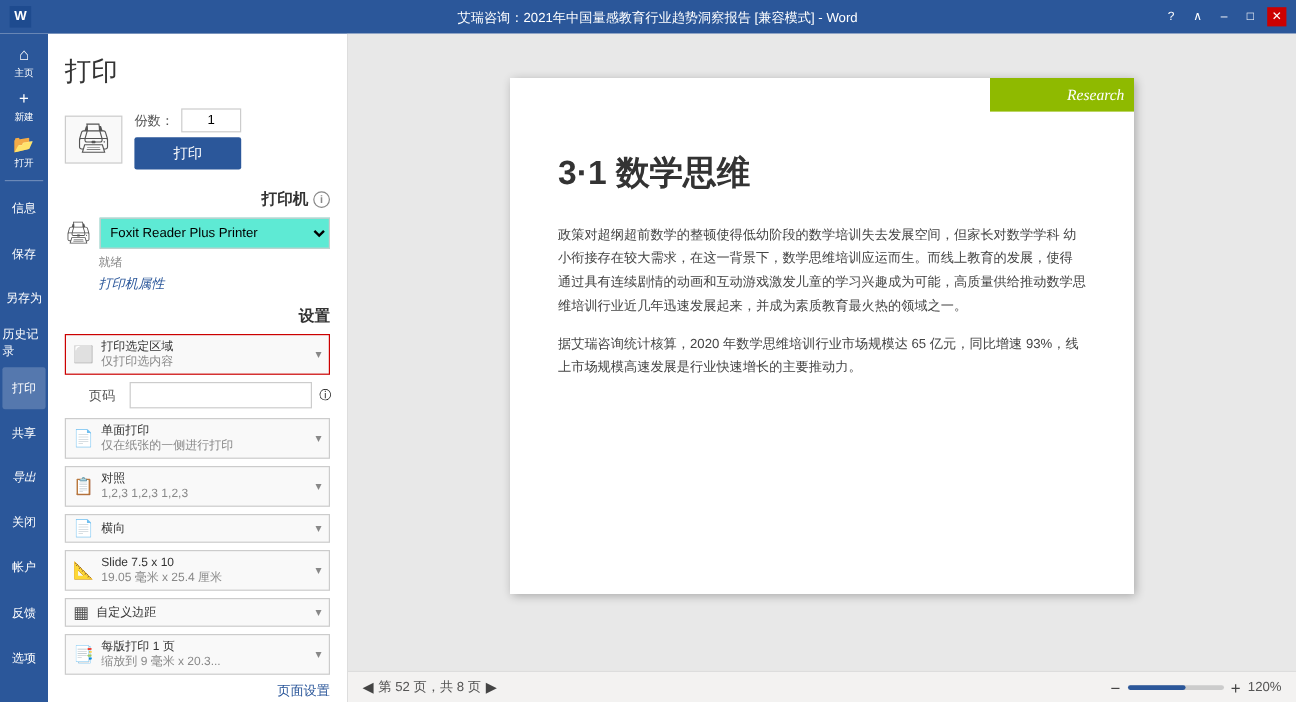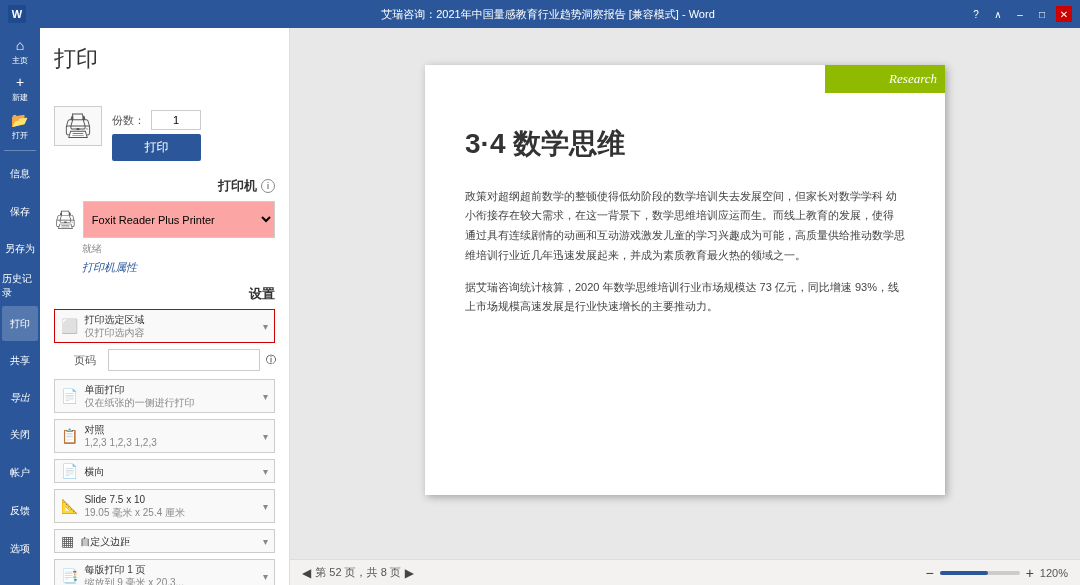--- a/index.html
+++ b/index.html
@@ -100,21 +100,21 @@
       height: 40px;
       border: 1px solid #ccc;
       display: flex;
       align-items: center;
       justify-content: center;
       font-size: 22px;
       color: #555;
       background: #f9f9f9;
     }
     .print-btn-col { display: flex; flex-direction: column; gap: 4px; }
-    .copies-row { display: flex; align-items: center; gap: 6px; font-size: 11px; color: #555; margin-top: 20px; }
+    .copies-row { display: flex; align-items: center; gap: 6px; font-size: 11px; color: #555; }
     .copies-input {
       width: 50px; height: 20px;
       border: 1px solid #ccc;
       font-size: 11px;
       padding: 0 4px;
       text-align: center;
     }
     .print-main-btn {
       background: #2b579a;
       color: white;
@@ -148,24 +148,24 @@
     
     .printer-selector {
       display: flex;
       align-items: center;
       gap: 6px;
       margin-bottom: 4px;
     }
     .printer-icon { font-size: 18px; color: #555; }
     .printer-select {
       flex: 1;
-      height: 37px;
+      height: 26px;
       border: 1px solid #ccc;
       font-size: 11px;
-      background: #fca5a5;
+      background: #5eead4;
       padding: 0 4px;
     }
     .printer-status { font-size: 10px; color: #888; margin-bottom: 4px; margin-left: 28px; }
     .printer-props-link {
       font-size: 11px;
       color: #2b579a;
       cursor: pointer;
       text-decoration: none;
       display: block;
       margin-bottom: 8px;
@@ -475,32 +475,33 @@
 
     <div class="setting-dropdown">
       <span class="setting-dropdown-icon">📑</span>
       <div class="setting-dropdown-text">
         <div>每版打印 1 页</div>
         <div style="color:#888;">缩放到 9 毫米 x 20.3...</div>
       </div>
       <span class="setting-dropdown-arrow">▾</span>
     </div>
 
+    <a class="more-settings-link">页面设置</a>
   </div>
 
   <div class="preview-area">
     <div class="preview-container">
       <div class="page-preview">
         <div class="page-header-bar">
           <span>Research</span>
         </div>
         <div class="page-content">
-          <div class="page-main-title">3·4 数学思维</div>
+          <div class="page-main-title">3·1 数学思维</div>
           <p class="page-body-text">政策对超纲超前数学的整顿使得低幼阶段的数学培训失去发展空间，但家长对数学学科 幼小衔接存在较大需求，在这一背景下，数学思维培训应运而生。而线上教育的发展，使得 通过具有连续剧情的动画和互动游戏激发儿童的学习兴趣成为可能，高质量供给推动数学思 维培训行业近几年迅速发展起来，并成为素质教育最火热的领域之一。</p>
-          <p class="page-body-text">据艾瑞咨询统计核算，2020 年数学思维培训行业市场规模达 73 亿元，同比增速 93%，线上市场规模高速发展是行业快速增长的主要推动力。</p>
+          <p class="page-body-text">据艾瑞咨询统计核算，2020 年数学思维培训行业市场规模达 65 亿元，同比增速 93%，线上市场规模高速发展是行业快速增长的主要推动力。</p>
         </div>
       </div>
     </div>
 
     <div class="bottom-bar">
       <div class="nav-arrows">
         <span class="nav-btn">◀</span>
         <span>第 52 页，共 8 页</span>
         <span class="nav-btn">▶</span>
       </div>

